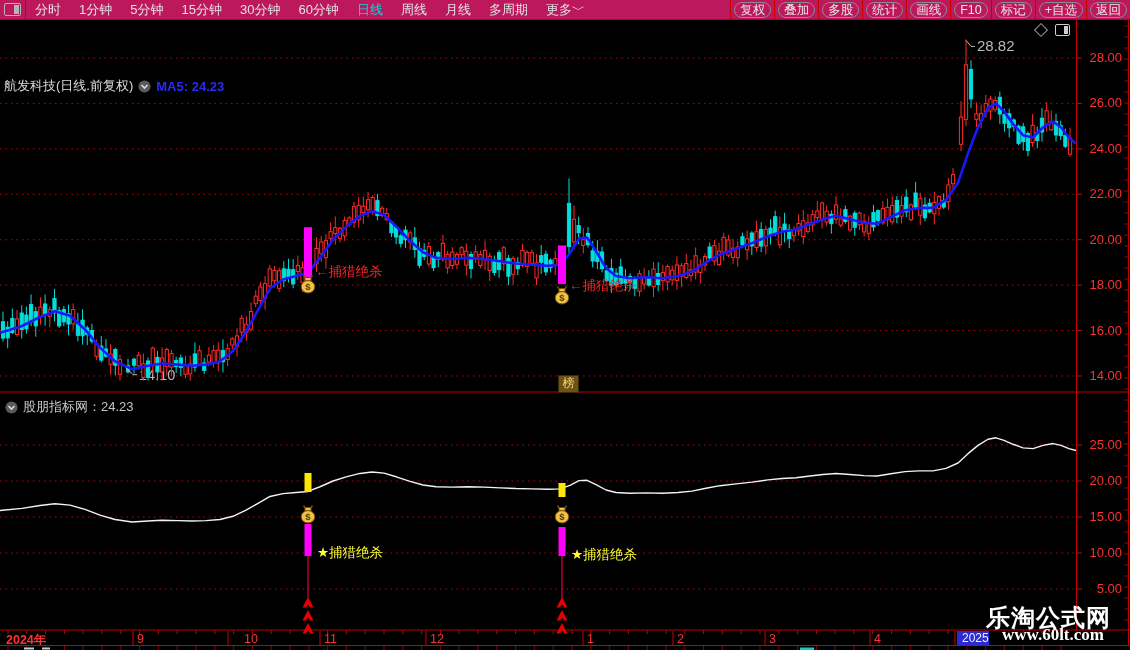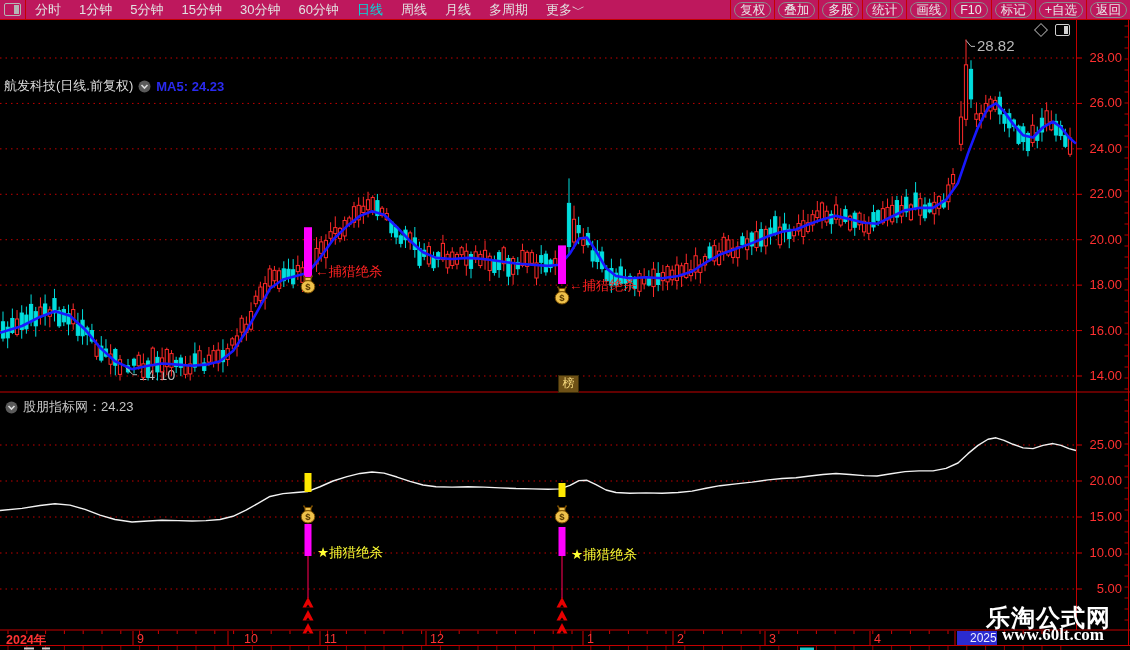--- a/index.html
+++ b/index.html
@@ -28,21 +28,21 @@
   .sub-title{color:#c6c6c6;font-size:13px;white-space:nowrap;}
   .collapse{width:13px;height:13px;}
   .corner-icons{position:absolute;top:24px;left:1036px;display:flex;gap:9px;align-items:center;z-index:3;}
   .diamond{width:8px;height:8px;border:1px solid #9a9a9a;transform:rotate(45deg);}
   .split-ico{width:13px;height:10px;border:1px solid #cfcfcf;border-radius:2px;position:relative;}
   .split-ico::after{content:"";position:absolute;right:1px;top:1px;bottom:1px;width:4px;background:#cfcfcf;}
   
   .pl{position:absolute;width:42px;text-align:right;color:#ff3030;font-size:13px;}
   .dl{position:absolute;top:632px;color:#ff3333;font-size:12.5px;white-space:nowrap;}
   .date-hl{position:absolute;top:631px;height:14px;width:27px;overflow:hidden;background:#2b2bd0;
-           color:#eef;font-size:12px;line-height:14px;padding-left:13px;z-index:4;}
+           color:#eef;font-size:12px;line-height:14px;padding-left:5px;z-index:4;}
   
   .anno{position:absolute;color:#b8b8b8;font-size:15px;white-space:nowrap;}
   .sig-main{position:absolute;color:#ff2222;font-size:13.5px;white-space:nowrap;}
   .sig-sub{position:absolute;color:#ffff33;font-size:13.5px;white-space:nowrap;}
   .badge{position:absolute;left:558px;top:375px;width:19px;height:16px;background:#6e5116;
          border:1px solid #3a2c08;color:#f7da7e;font-size:12px;line-height:15px;text-align:center;z-index:3;}
   
   .wm1{position:absolute;left:986px;top:602px;color:#fff;font-size:24px;font-weight:bold;
        letter-spacing:1px;z-index:6;white-space:nowrap;}
   .wm2{position:absolute;left:1002px;top:625px;color:#fff;font-size:17px;font-weight:bold;

